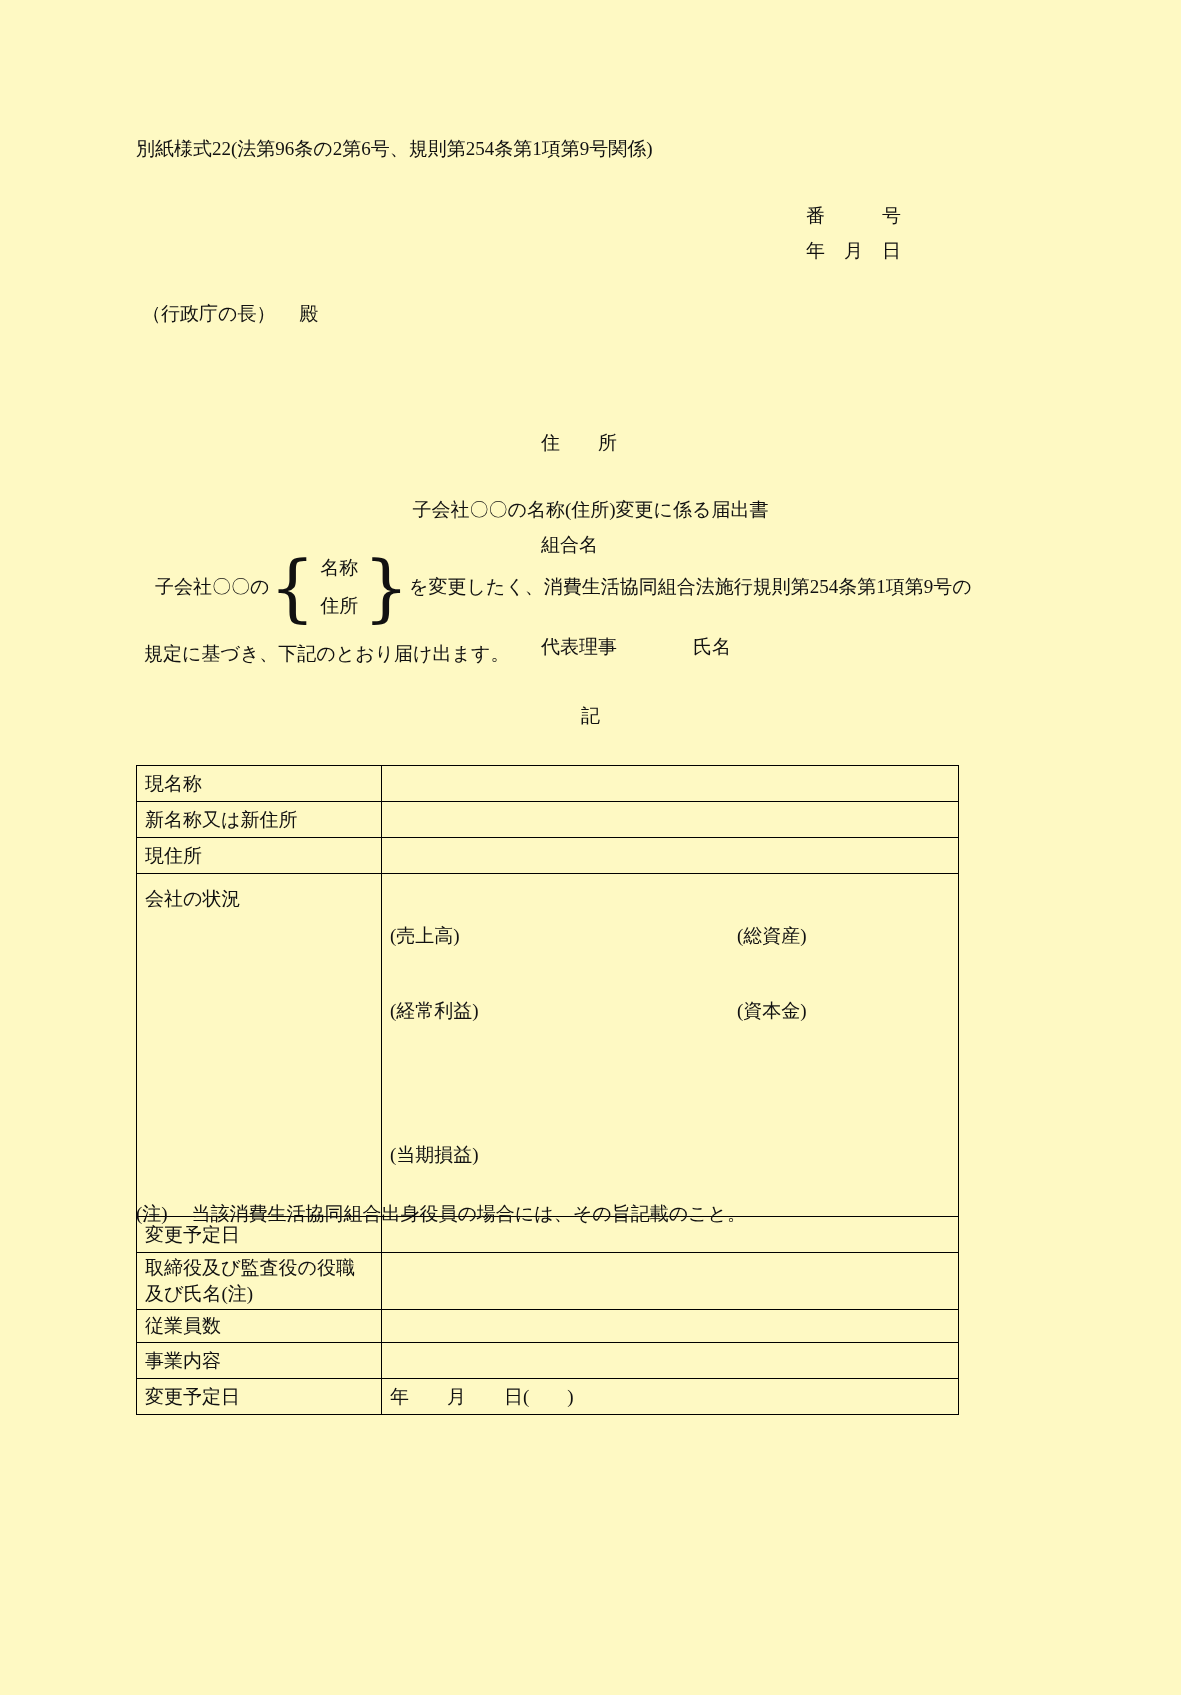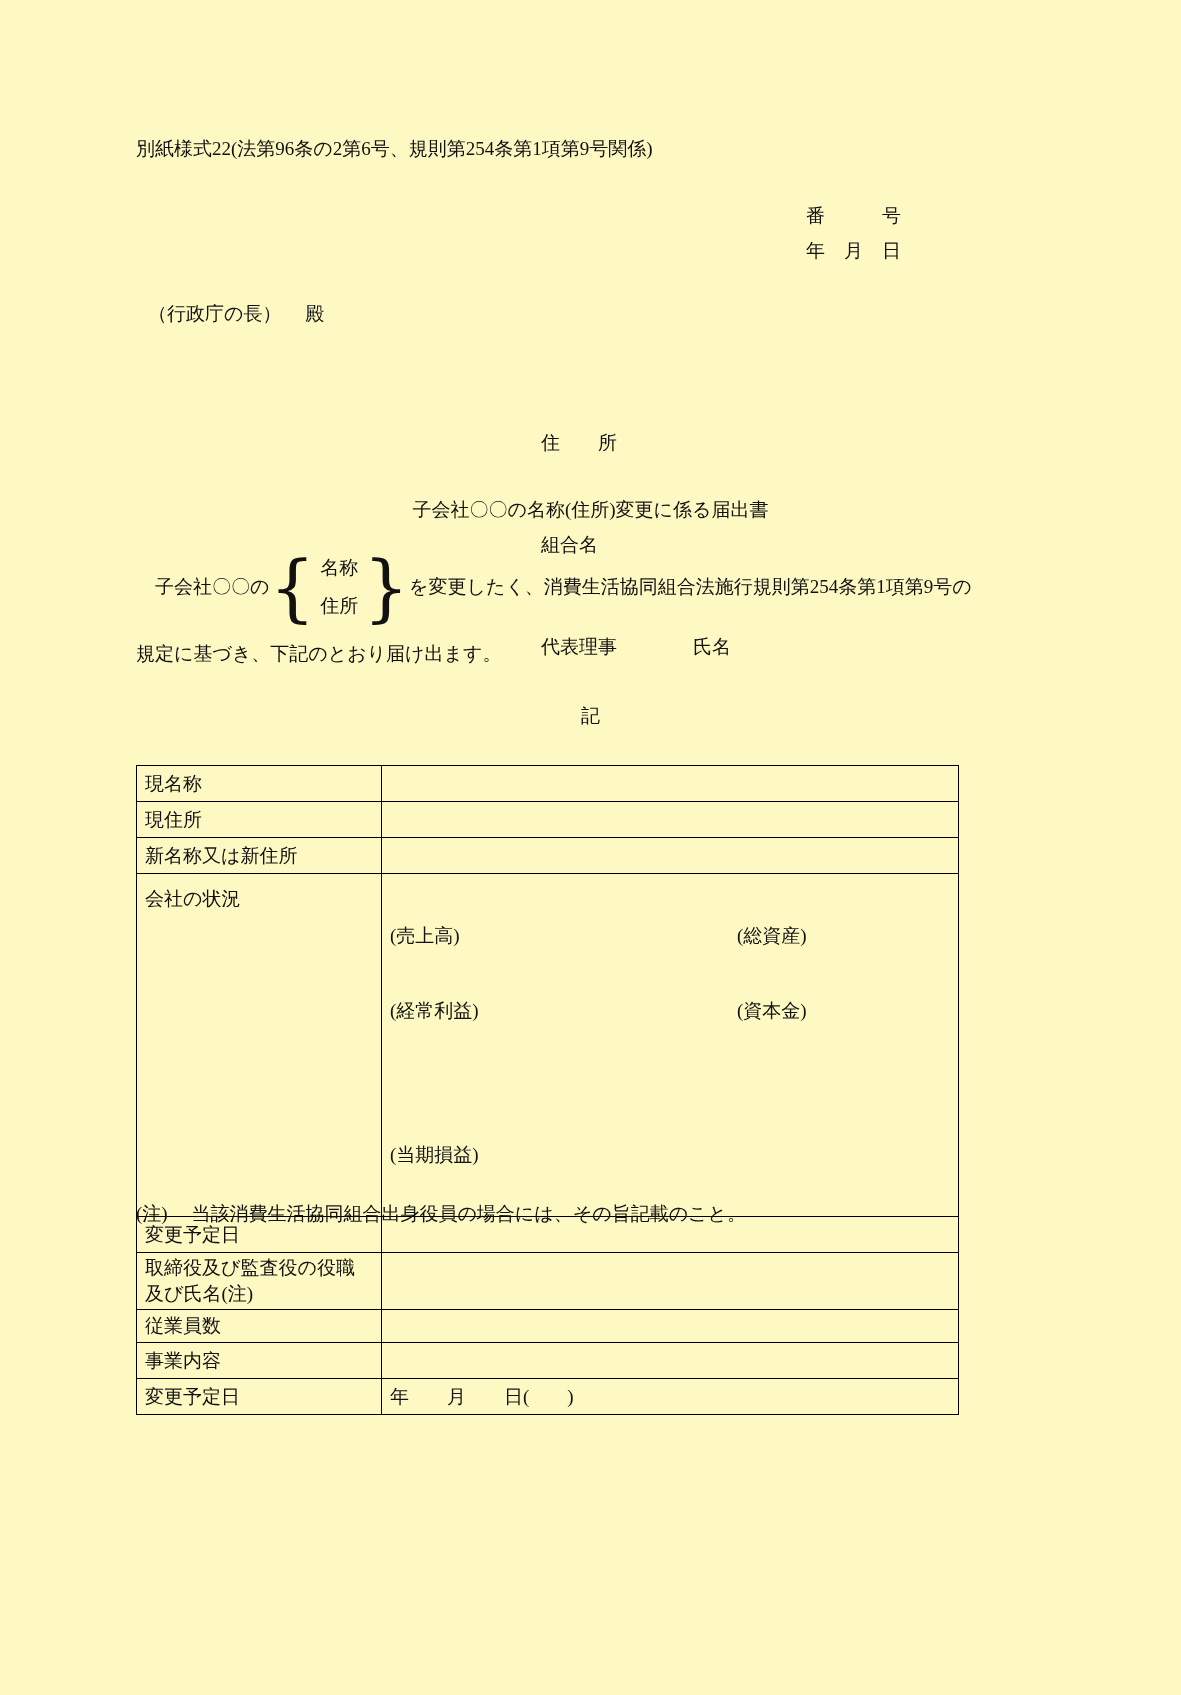--- a/index.html
+++ b/index.html
@@ -11,21 +11,21 @@
     background:#fef9c3;
     color:#111111;
     font-family:"Liberation Serif","DejaVu Serif",serif;
     font-size:19px;
     overflow:hidden;
   }
   .abs { position:absolute; white-space:pre; }
   .form-ref   { left:136px; top:136px; }
   .doc-number { left:806px; top:203px; }
   .doc-date   { left:806px; top:238px; }
-  .addressee  { left:148px; top:301px; }
+  .addressee  { left:142px; top:301px; }
   .sender     { left:541px; top:358px; line-height:34px; white-space:pre; }
   .doc-title  { left:0; top:497px; width:1181px; text-align:center; white-space:pre; }
   .body-line1 {
     left:136px; top:551px;
     display:flex;
     align-items:center;
     white-space:pre;
   }
   .brace {
     font-size:72px;
@@ -34,21 +34,21 @@
     transform:scaleY(1.02);
     font-family:"DejaVu Serif","Liberation Serif",serif;
   }
   .brace-options {
     display:flex;
     flex-direction:column;
     align-items:center;
     gap:12px;
     margin:0 5px;
   }
-  .body-line2 { left:136px; top:641px; }
+  .body-line2 { left:144px; top:641px; }
   .record-heading { left:0; top:703px; width:1181px; text-align:center; }
   table.form-table {
     position:absolute;
     left:136px; top:765px;
     width:822px;
     border-collapse:collapse;
     table-layout:fixed;
     font-size:19px;
   }
   .form-table td {
@@ -107,25 +107,25 @@
     <colgroup>
       <col style="width:245px">
       <col style="width:577px">
     </colgroup>
     <tbody>
       <tr class="h36">
         <td class="label">現名称</td>
         <td class="value"></td>
       </tr>
       <tr class="h36">
-        <td class="label">現住所</td>
+        <td class="label">新名称又は新住所</td>
         <td class="value"></td>
       </tr>
       <tr class="h36">
-        <td class="label">新名称又は新住所</td>
+        <td class="label">現住所</td>
         <td class="value"></td>
       </tr>
       <tr class="h116">
         <td class="label label-top">会社の状況</td>
         <td class="value status-cell">
           <div class="status-row">
             <span class="c1">(売上高)</span>
             <span>(総資産)</span>
           </div>
           <div class="status-row">

